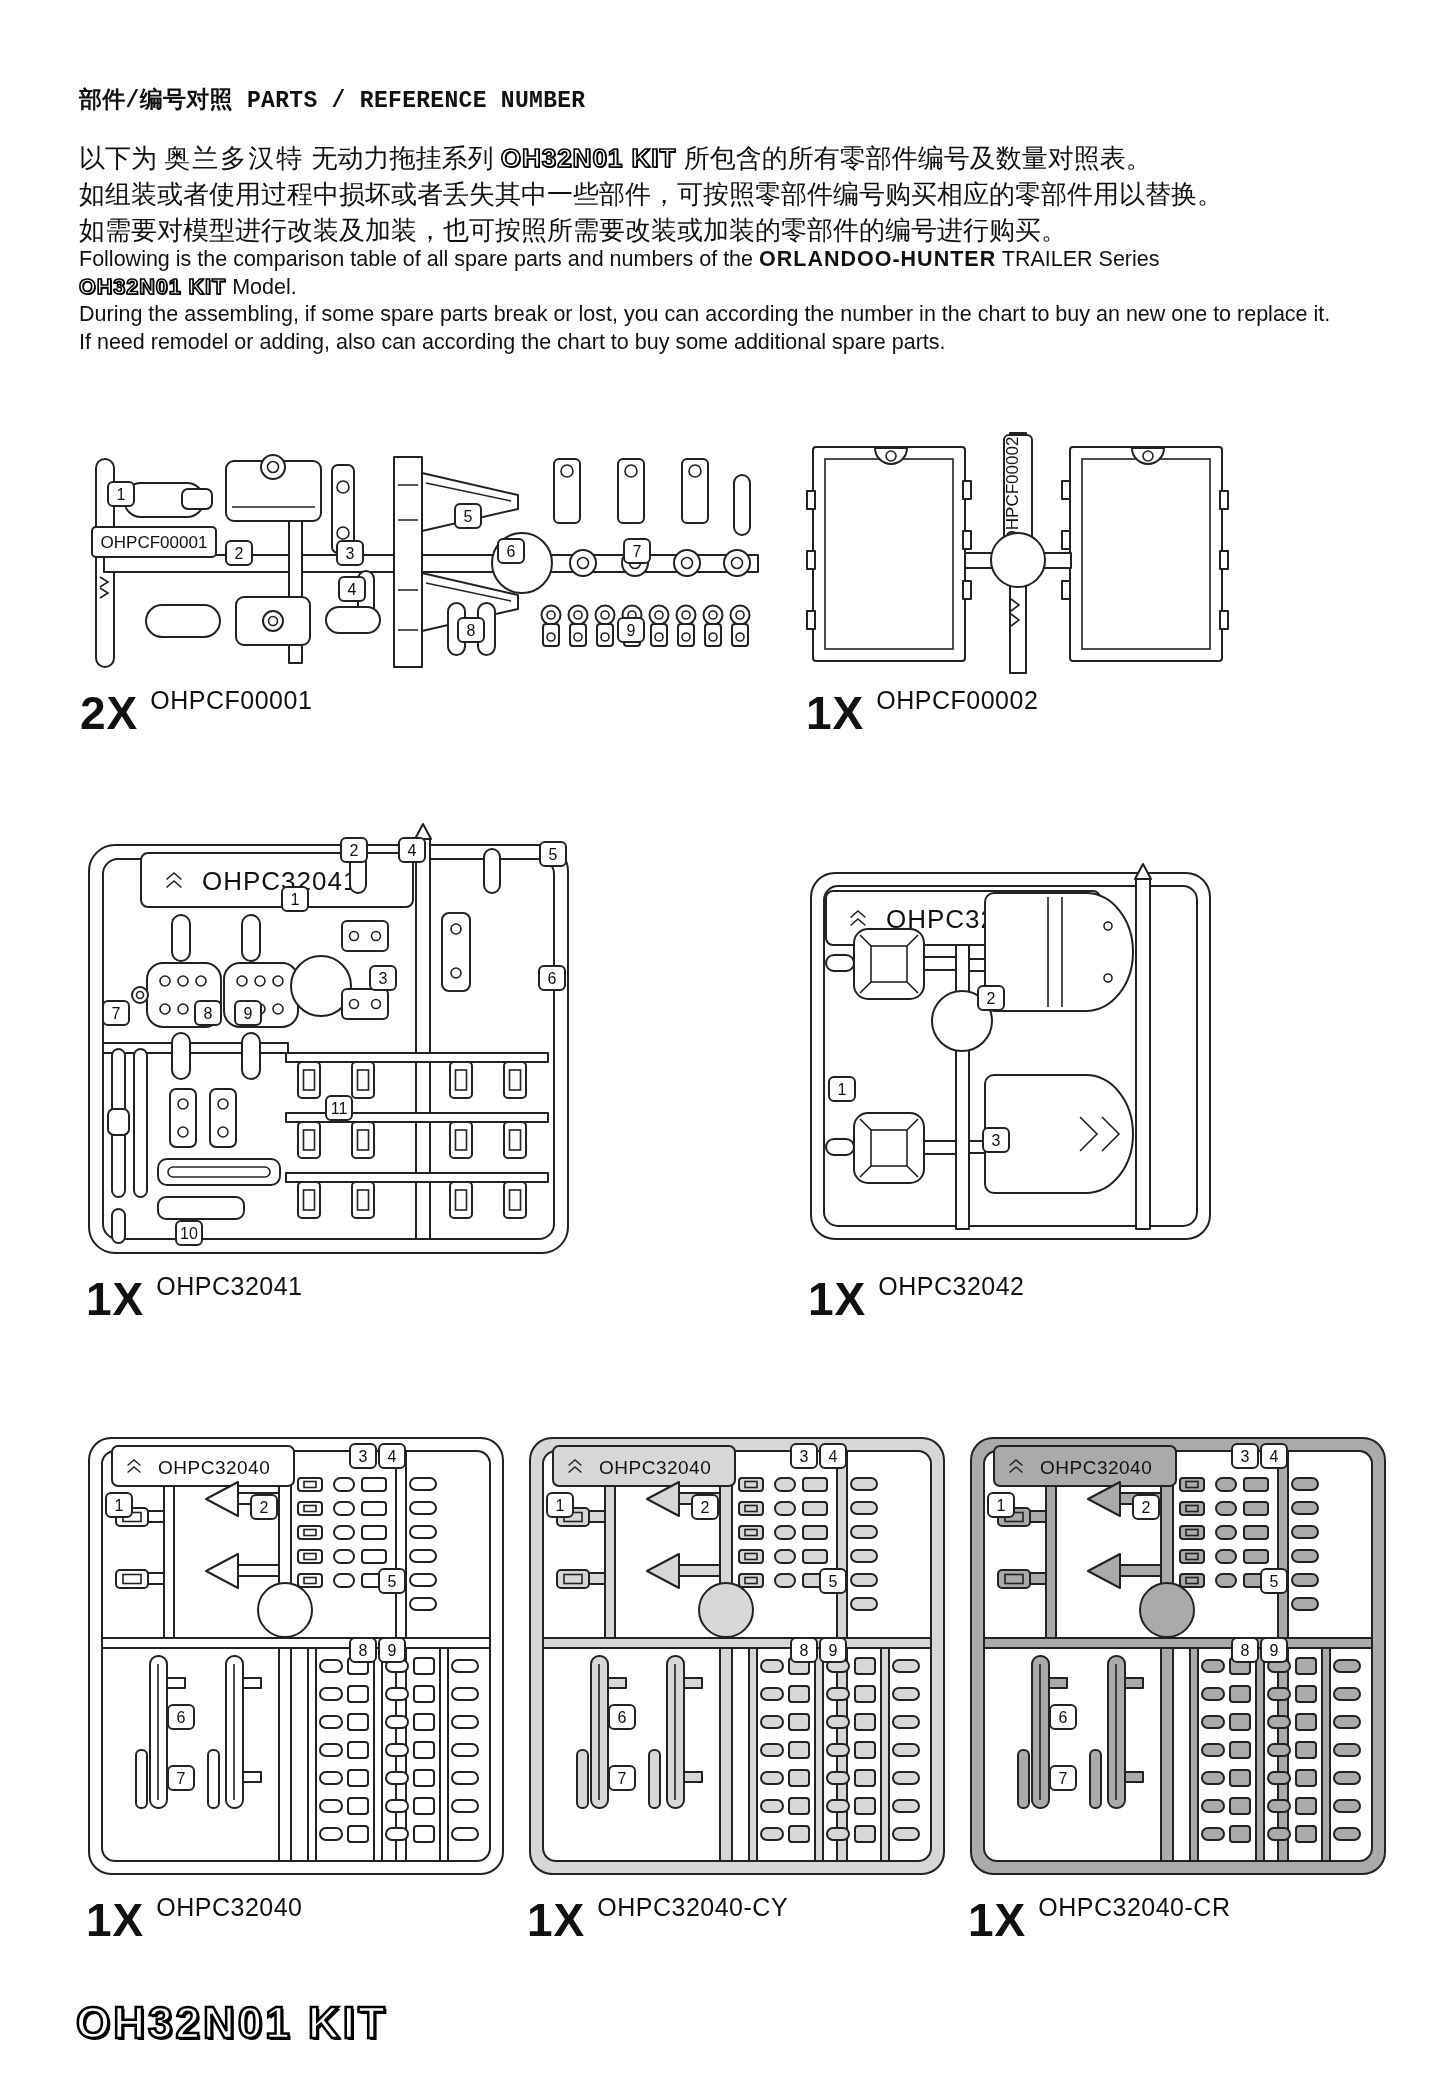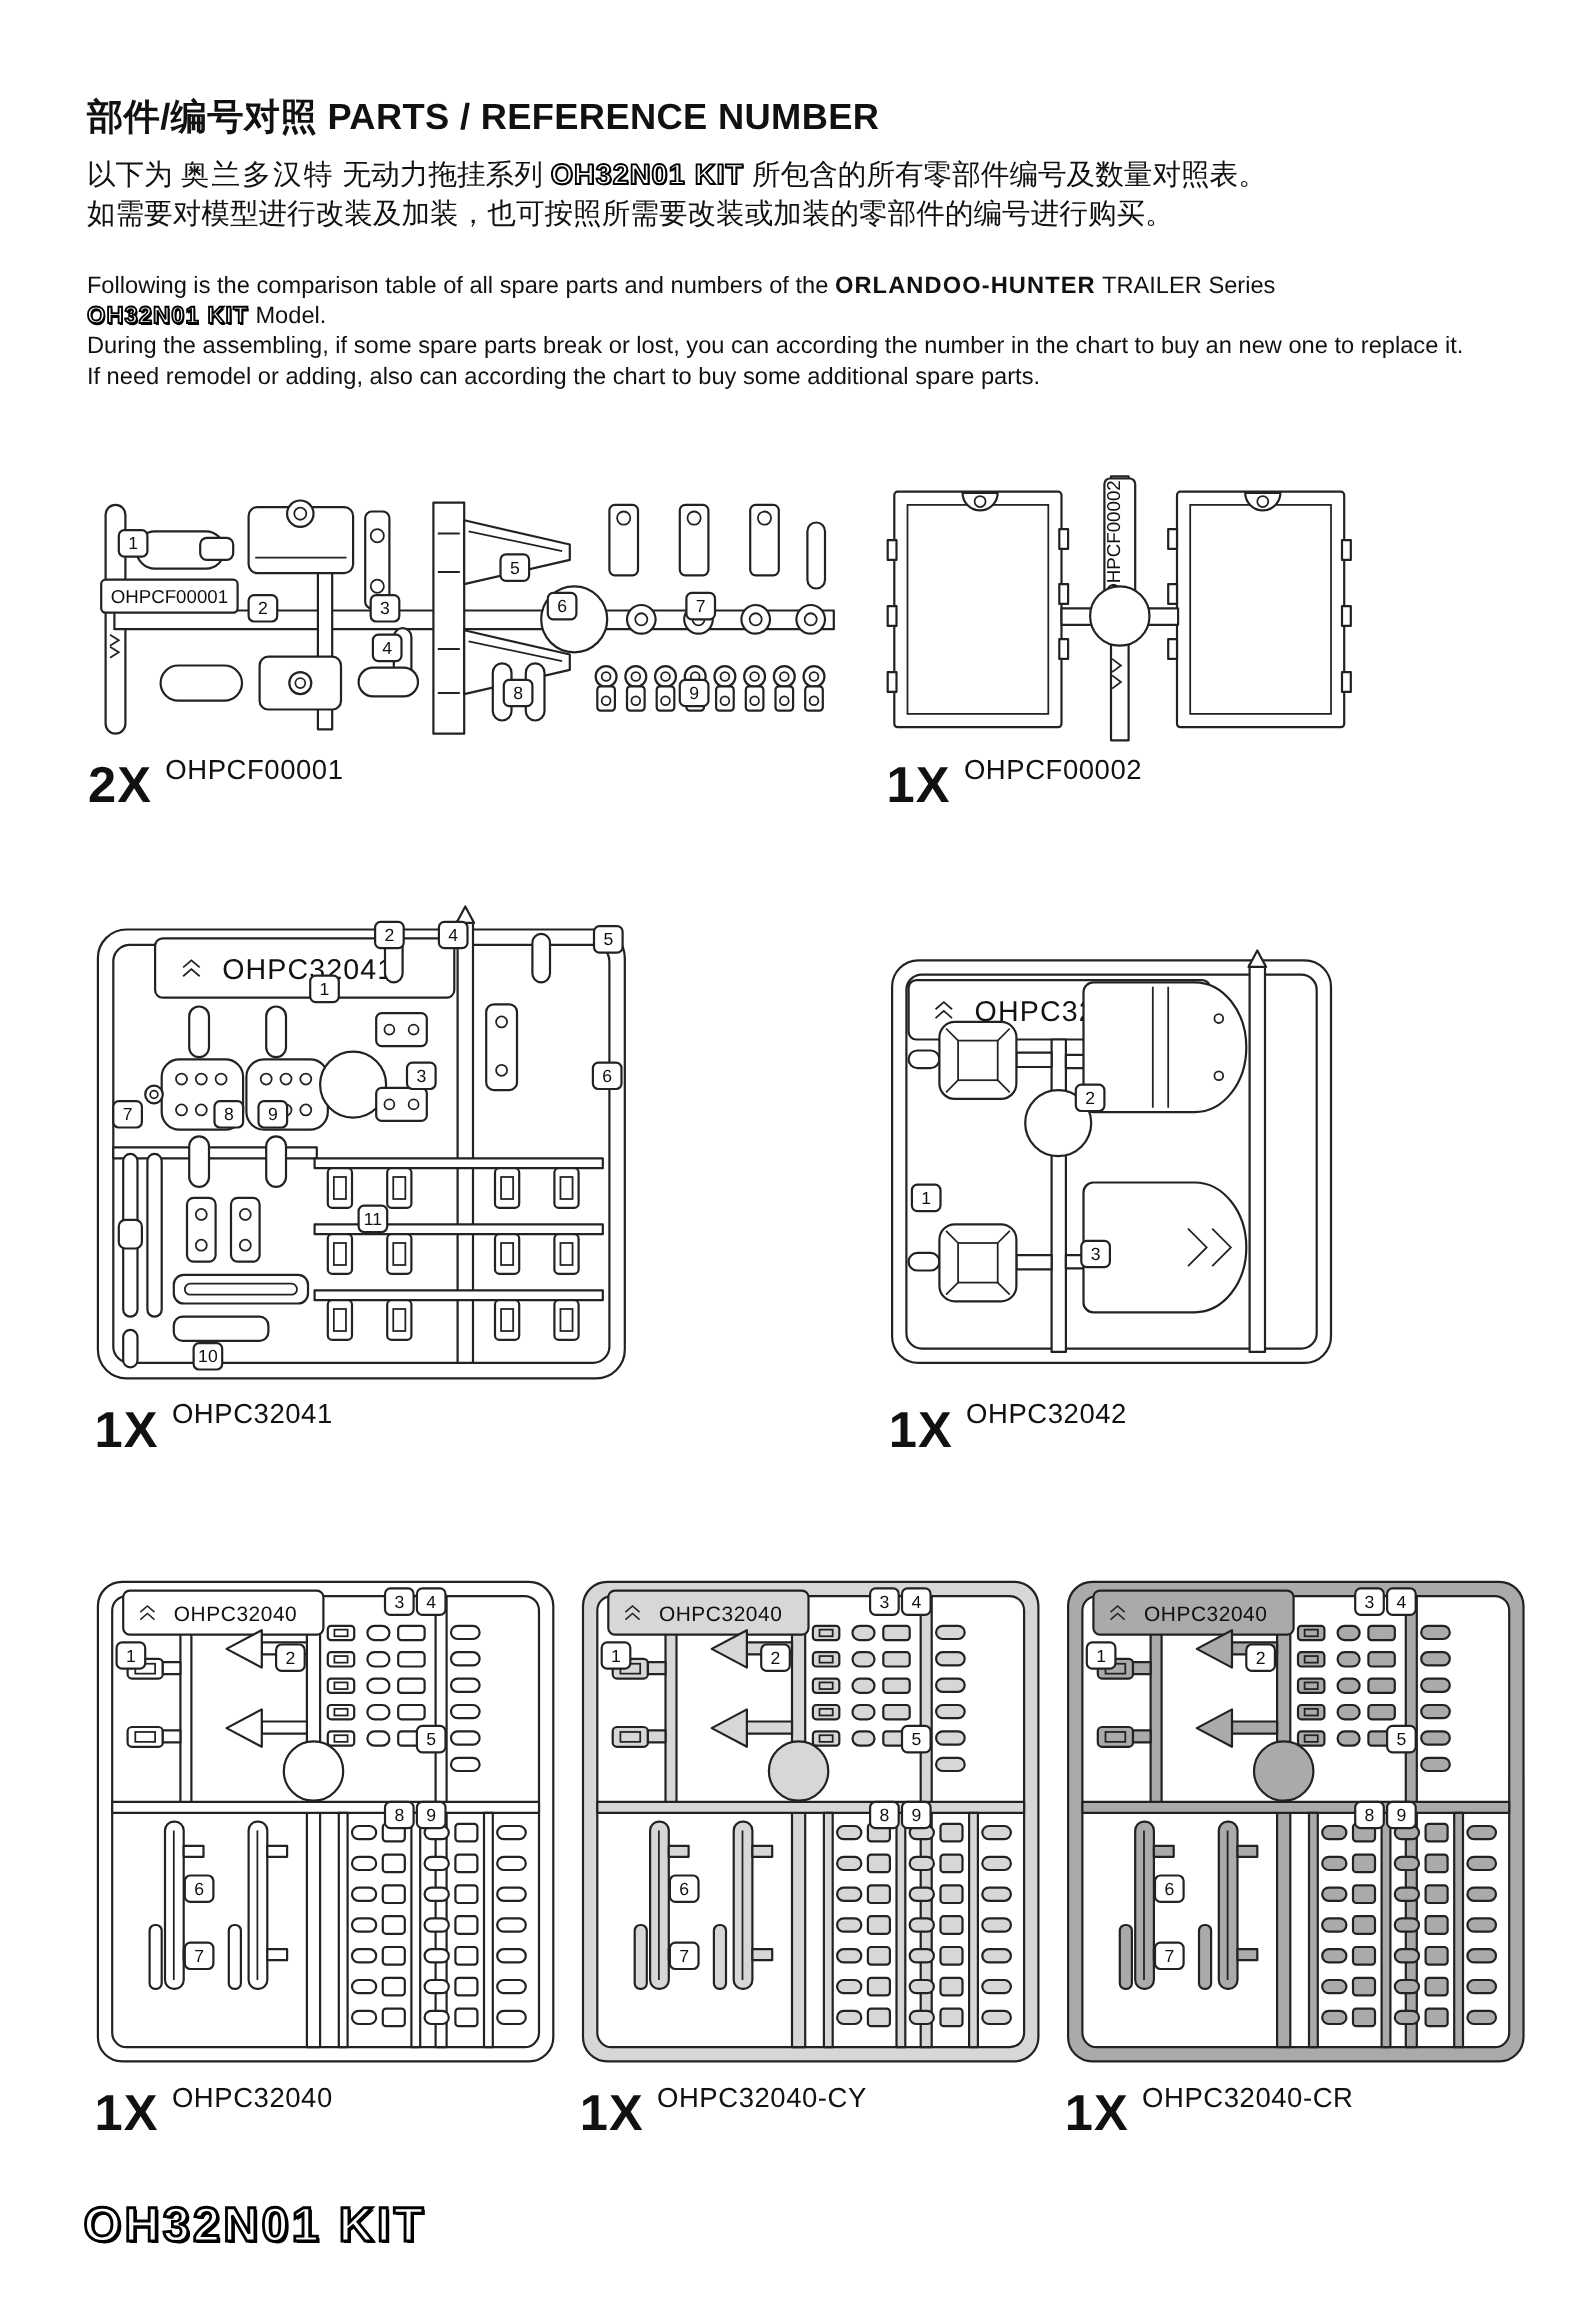--- a/index.html
+++ b/index.html
@@ -3,21 +3,21 @@
 <meta charset="utf-8">
 <style>
   * { margin:0; padding:0; box-sizing:border-box; }
   html,body { background:#fff; }
   body {
     width:1445px; height:2095px; position:relative; overflow:hidden;
     font-family:"Liberation Sans","DejaVu Sans",sans-serif; color:#111;
   }
   #page { position:absolute; inset:0; }
   .abs { position:absolute; }
-  .title { font-size:33px; font-weight:bold; letter-spacing:.3px; white-space:nowrap; }
+  .title { font-size:23px; font-weight:bold; letter-spacing:.3px; white-space:nowrap;font-family:Liberation Mono, monospace; }
   .zhline { font-size:26px; line-height:36px; white-space:nowrap; }
   .enline { font-size:21.5px; line-height:27.5px; white-space:nowrap; }
   .brand-zh { font-weight:normal; letter-spacing:2px; }
   .brand-en { font-weight:800; letter-spacing:1px;margin-top:42px; }
   .trailer { font-weight:normal; }
   .kitlogo {
     font-weight:900; color:#fff; letter-spacing:1px;
     -webkit-text-stroke:1.7px #000;
     text-shadow:1px 1px 0 #000;
   }
@@ -211,20 +211,21 @@
     </symbol>
   </defs>
 </svg>
 
 <div id="page">
 
   <h1 class="abs title" style="left:79px;top:84px">部件/编号对照 PARTS / REFERENCE NUMBER</h1>
 
   <div class="abs" style="left:79px;top:140px">
     <p class="zhline"><span>以下为 </span><span class="brand-zh">奥兰多汉特</span><span> 无动力拖挂系列 </span><span class="kitlogo">OH32N01 KIT</span><span> 所包含的所有零部件编号及数量对照表。</span></p>
+    <p class="zhline">如组装或者使用过程中损坏或者丢失其中一些部件，可按照零部件编号购买相应的零部件用以替换。</p>
     <p class="zhline">如需要对模型进行改装及加装，也可按照所需要改装或加装的零部件的编号进行购买。</p>
   </div>
 
   <div class="abs" style="left:79px;top:246px">
     <p class="enline"><span>Following is the comparison table of all spare parts and numbers of the </span><span class="brand-en">ORLANDOO-HUNTER</span><span class="trailer"> TRAILER</span><span> Series</span></p>
     <p class="enline"><span class="kitlogo">OH32N01 KIT</span><span> Model.</span></p>
     <p class="enline">During the assembling, if some spare parts break or lost, you can according the number in the chart to buy an new one to replace it.</p>
     <p class="enline">If need remodel or adding, also can according the chart to buy some additional spare parts.</p>
   </div>
 

